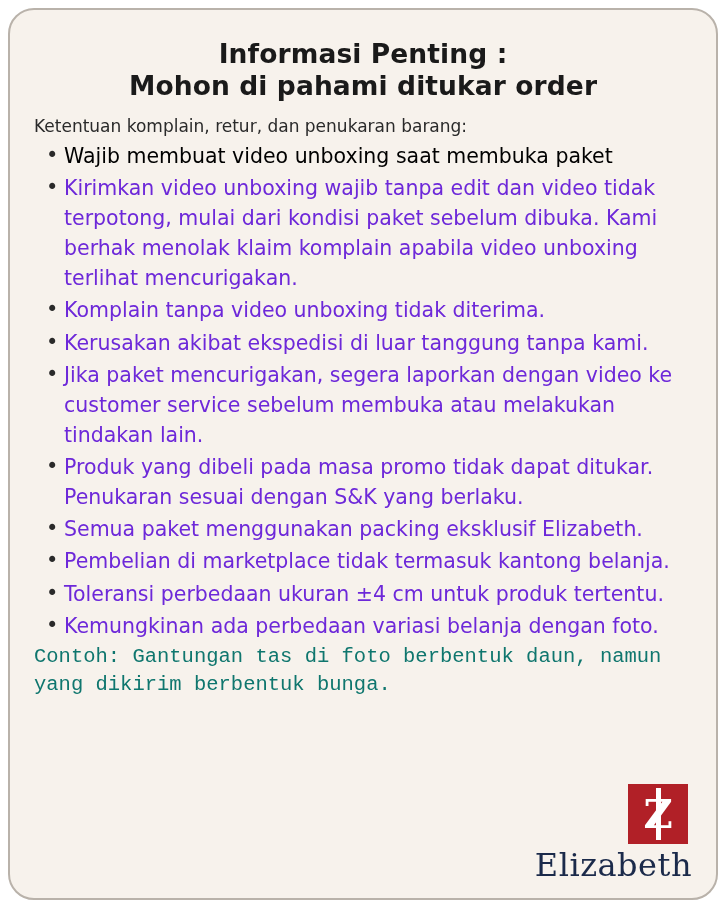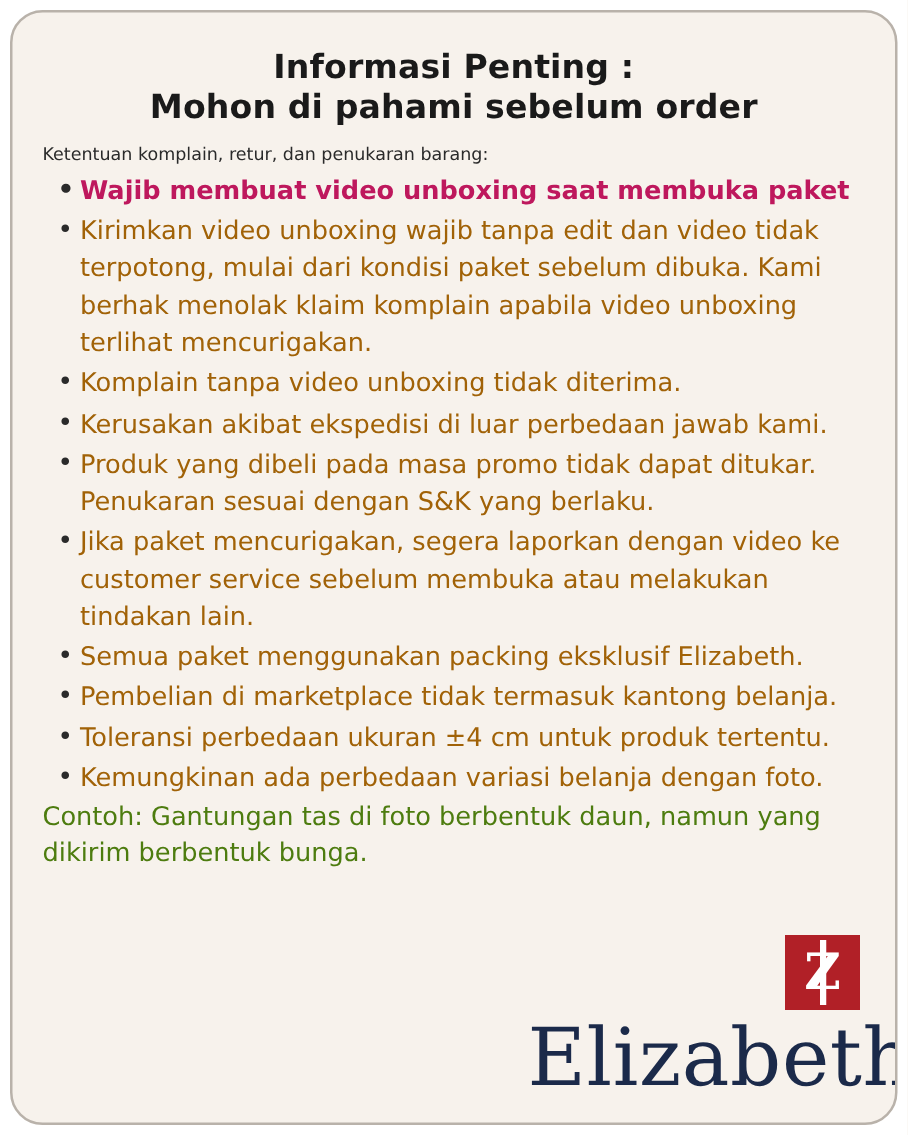--- a/index.html
+++ b/index.html
@@ -30,55 +30,56 @@
     text-align: center;
     font-weight: bold;
     font-size: 26.5px;
     line-height: 1.22;
     color: #1a1a1a;
     letter-spacing: 0.1px;
     margin: 6px 0 12px 0;
   }
   .title .line2 { display: block; }
   .intro {
-    font-size: 14px;
+    font-size: 17px;
     color: #2a2a2a;
     line-height: 1.3;
     margin: 0 0 4px 2px;
   }
   ul.rules {
     list-style: none;
     margin: 0;
     padding: 0;
   }
   ul.rules li {
     position: relative;
     padding-left: 32px;
     font-size: 20.5px;
     line-height: 1.47;
-    color: #a16207;
+    color: #6d28d9;
     margin-bottom: 2px;
   }
   ul.rules li::before {
     content: "\2022";
     position: absolute;
     left: 14px;
     top: -1px;
     font-size: 21px;
     color: #2a2a2a;
   }
   ul.rules li.bold {
-    font-weight: bold;
-    color: #be185d;
+    font-weight: normal;
+    color: #000000;
   }
   .closing {
     font-size: 20.5px;
     line-height: 1.4;
-    color: #4d7c0f;
+    color: #0f766e;
     margin: 2px 0 0 2px;
+    font-family: Liberation Mono, monospace;
   }
   .logo {
     position: absolute;
     right: 24px;
     bottom: 14px;
     width: 270px;
     text-align: right;
   }
   .logo-mark {
     display: inline-block;
@@ -106,45 +107,45 @@
     left: 50%;
     top: 4px;
     width: 5px;
     height: 52px;
     background: #ffffff;
     transform: translateX(-2px);
   }
   .logo-word {
     display: block;
     font-family: "DejaVu Serif", serif;
-    font-size: 64px;
+    font-size: 32px;
     color: #1b2a4a;
     letter-spacing: 0.5px;
     margin-top: -2px;
   }
 </style>
 </head>
 <body>
 
 <div class="card">
 
   <div class="title">
     <span>Informasi Penting :</span>
-    <span class="line2">Mohon di pahami sebelum order</span>
+    <span class="line2">Mohon di pahami ditukar order</span>
   </div>
 
   <p class="intro">Ketentuan komplain, retur, dan penukaran barang:</p>
 
   <ul class="rules">
     <li class="bold">Wajib membuat video unboxing saat membuka paket</li>
     <li>Kirimkan video unboxing wajib tanpa edit dan video tidak terpotong, mulai dari kondisi paket sebelum dibuka. Kami berhak menolak klaim komplain apabila video unboxing terlihat mencurigakan.</li>
     <li>Komplain tanpa video unboxing tidak diterima.</li>
-    <li>Kerusakan akibat ekspedisi di luar perbedaan jawab kami.</li>
+    <li>Kerusakan akibat ekspedisi di luar tanggung tanpa kami.</li>
+    <li>Jika paket mencurigakan, segera laporkan dengan video ke customer service sebelum membuka atau melakukan tindakan lain.</li>
     <li>Produk yang dibeli pada masa promo tidak dapat ditukar. Penukaran sesuai dengan S&amp;K yang berlaku.</li>
-    <li>Jika paket mencurigakan, segera laporkan dengan video ke customer service sebelum membuka atau melakukan tindakan lain.</li>
     <li>Semua paket menggunakan packing eksklusif Elizabeth.</li>
     <li>Pembelian di marketplace tidak termasuk kantong belanja.</li>
     <li>Toleransi perbedaan ukuran ±4 cm untuk produk tertentu.</li>
     <li>Kemungkinan ada perbedaan variasi belanja dengan foto.</li>
   </ul>
 
   <p class="closing">Contoh: Gantungan tas di foto berbentuk daun, namun yang dikirim berbentuk bunga.</p>
 
   <div class="logo">
     <span class="logo-mark">

